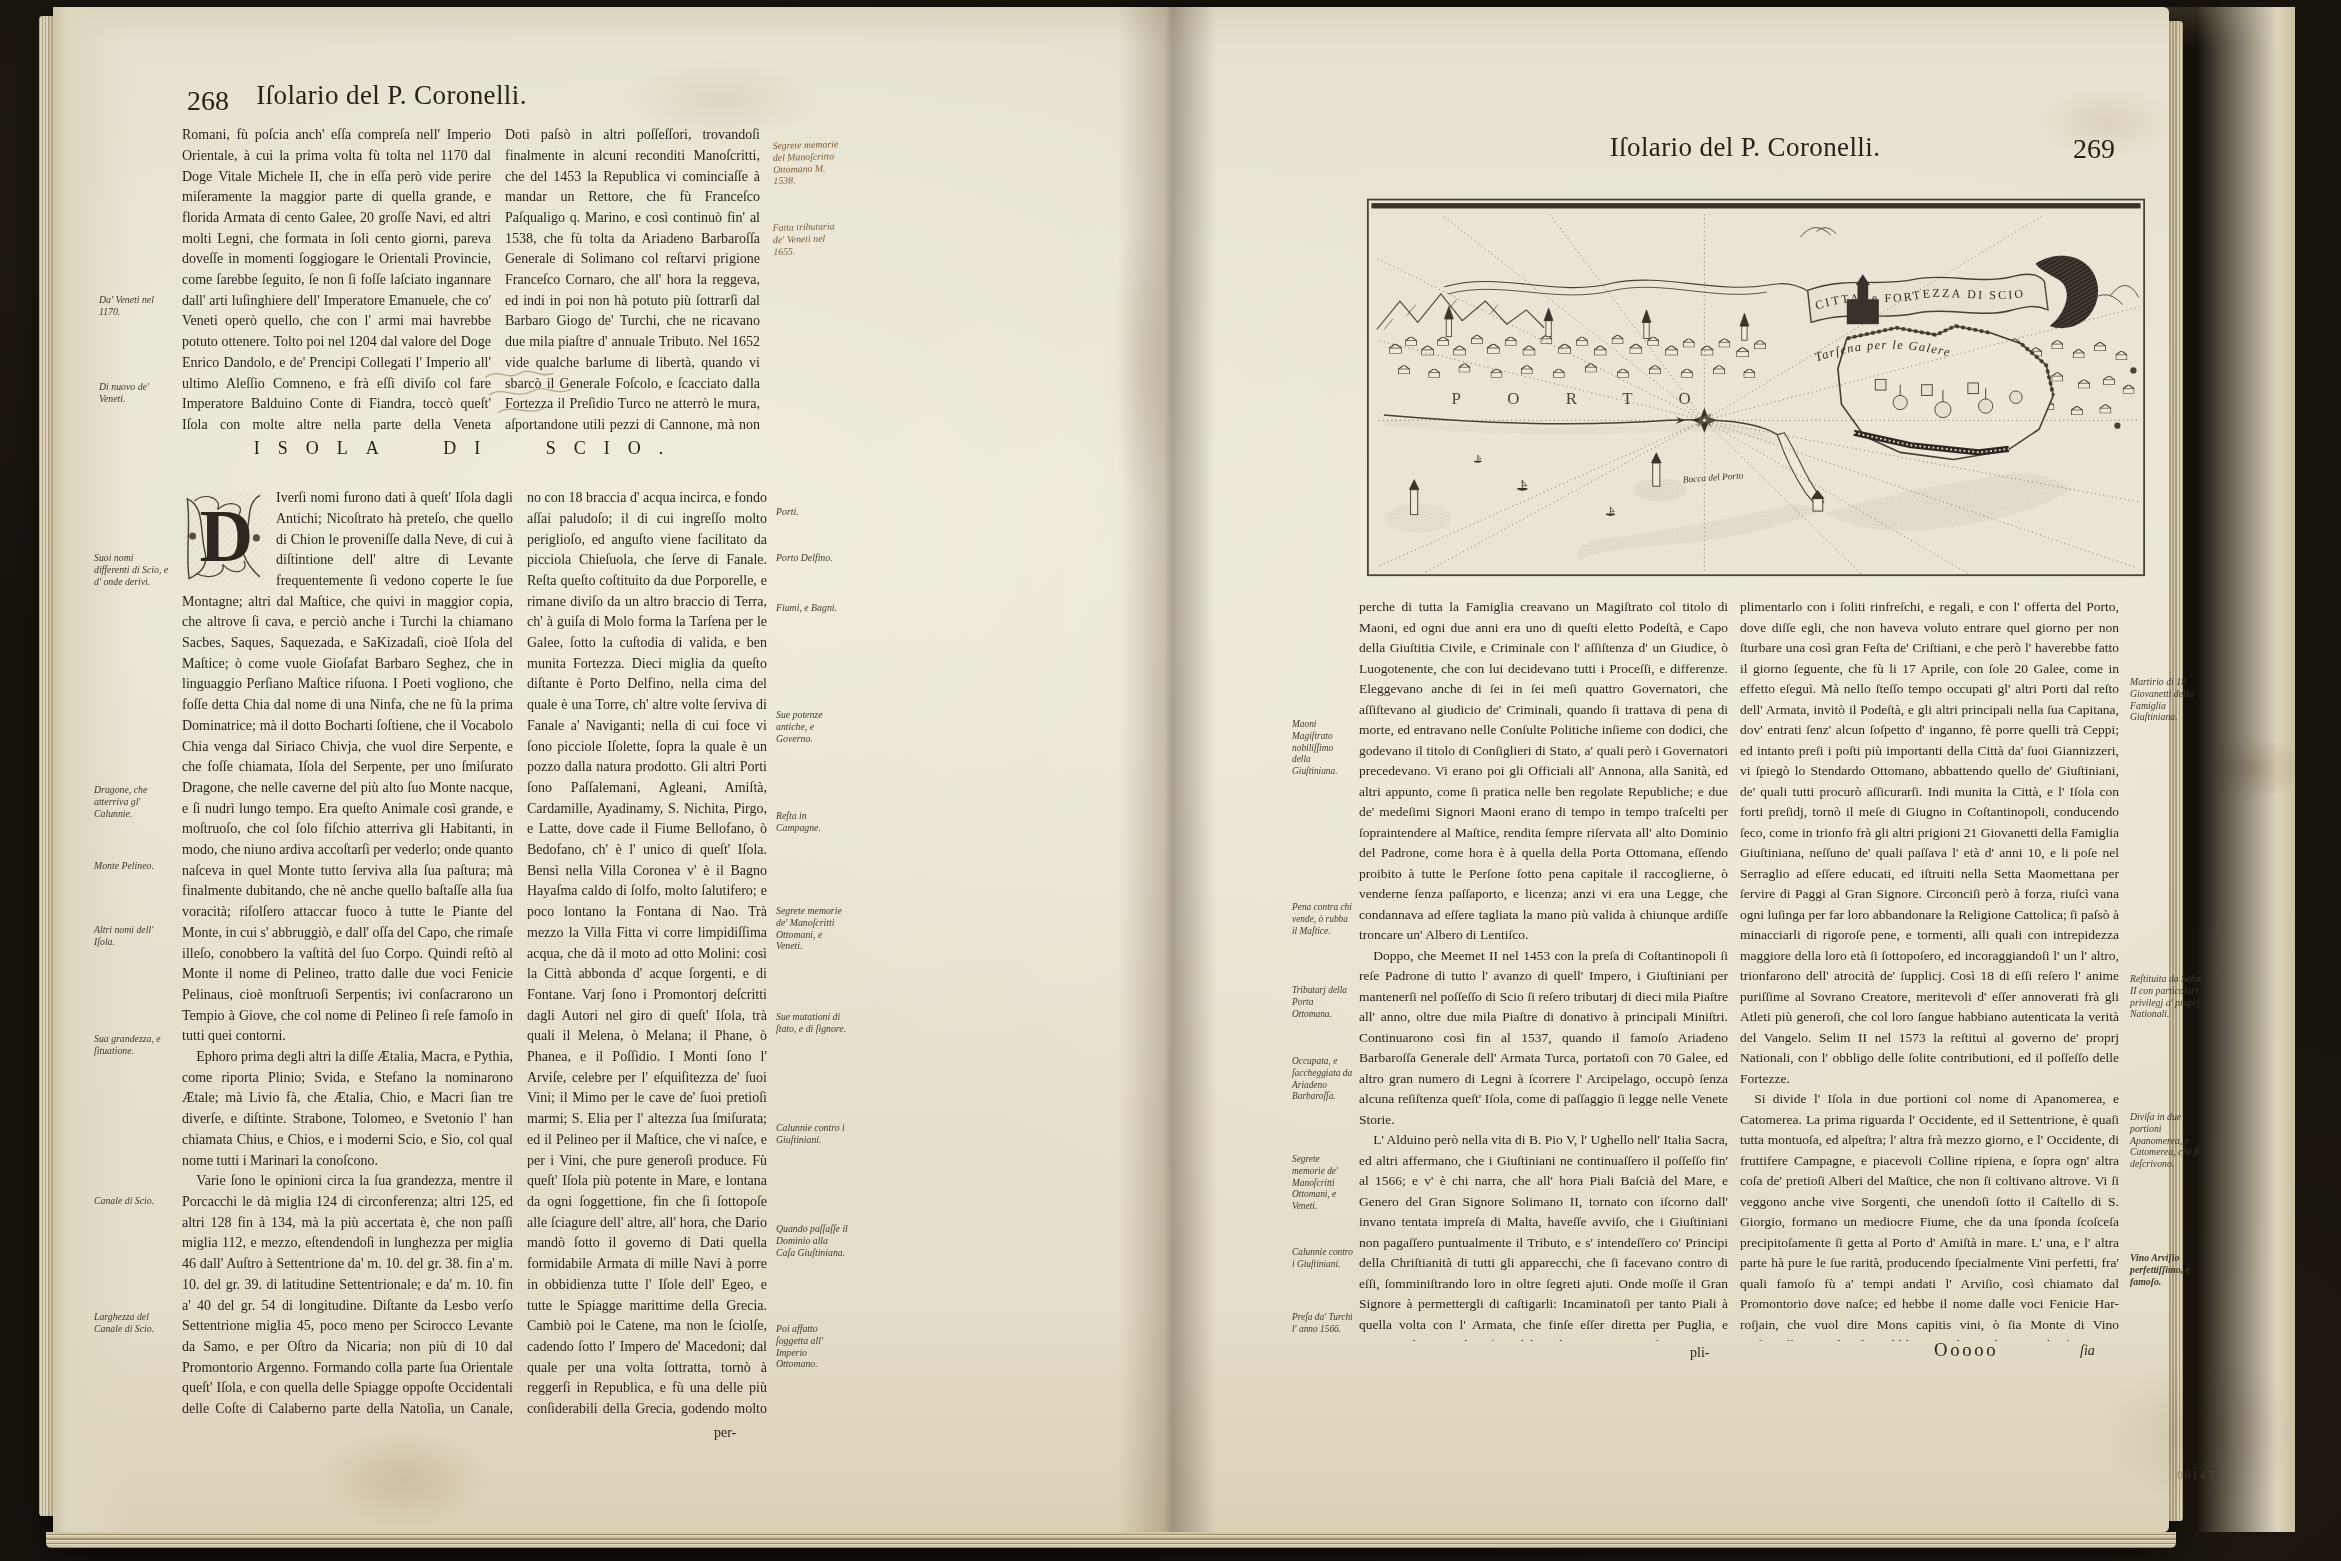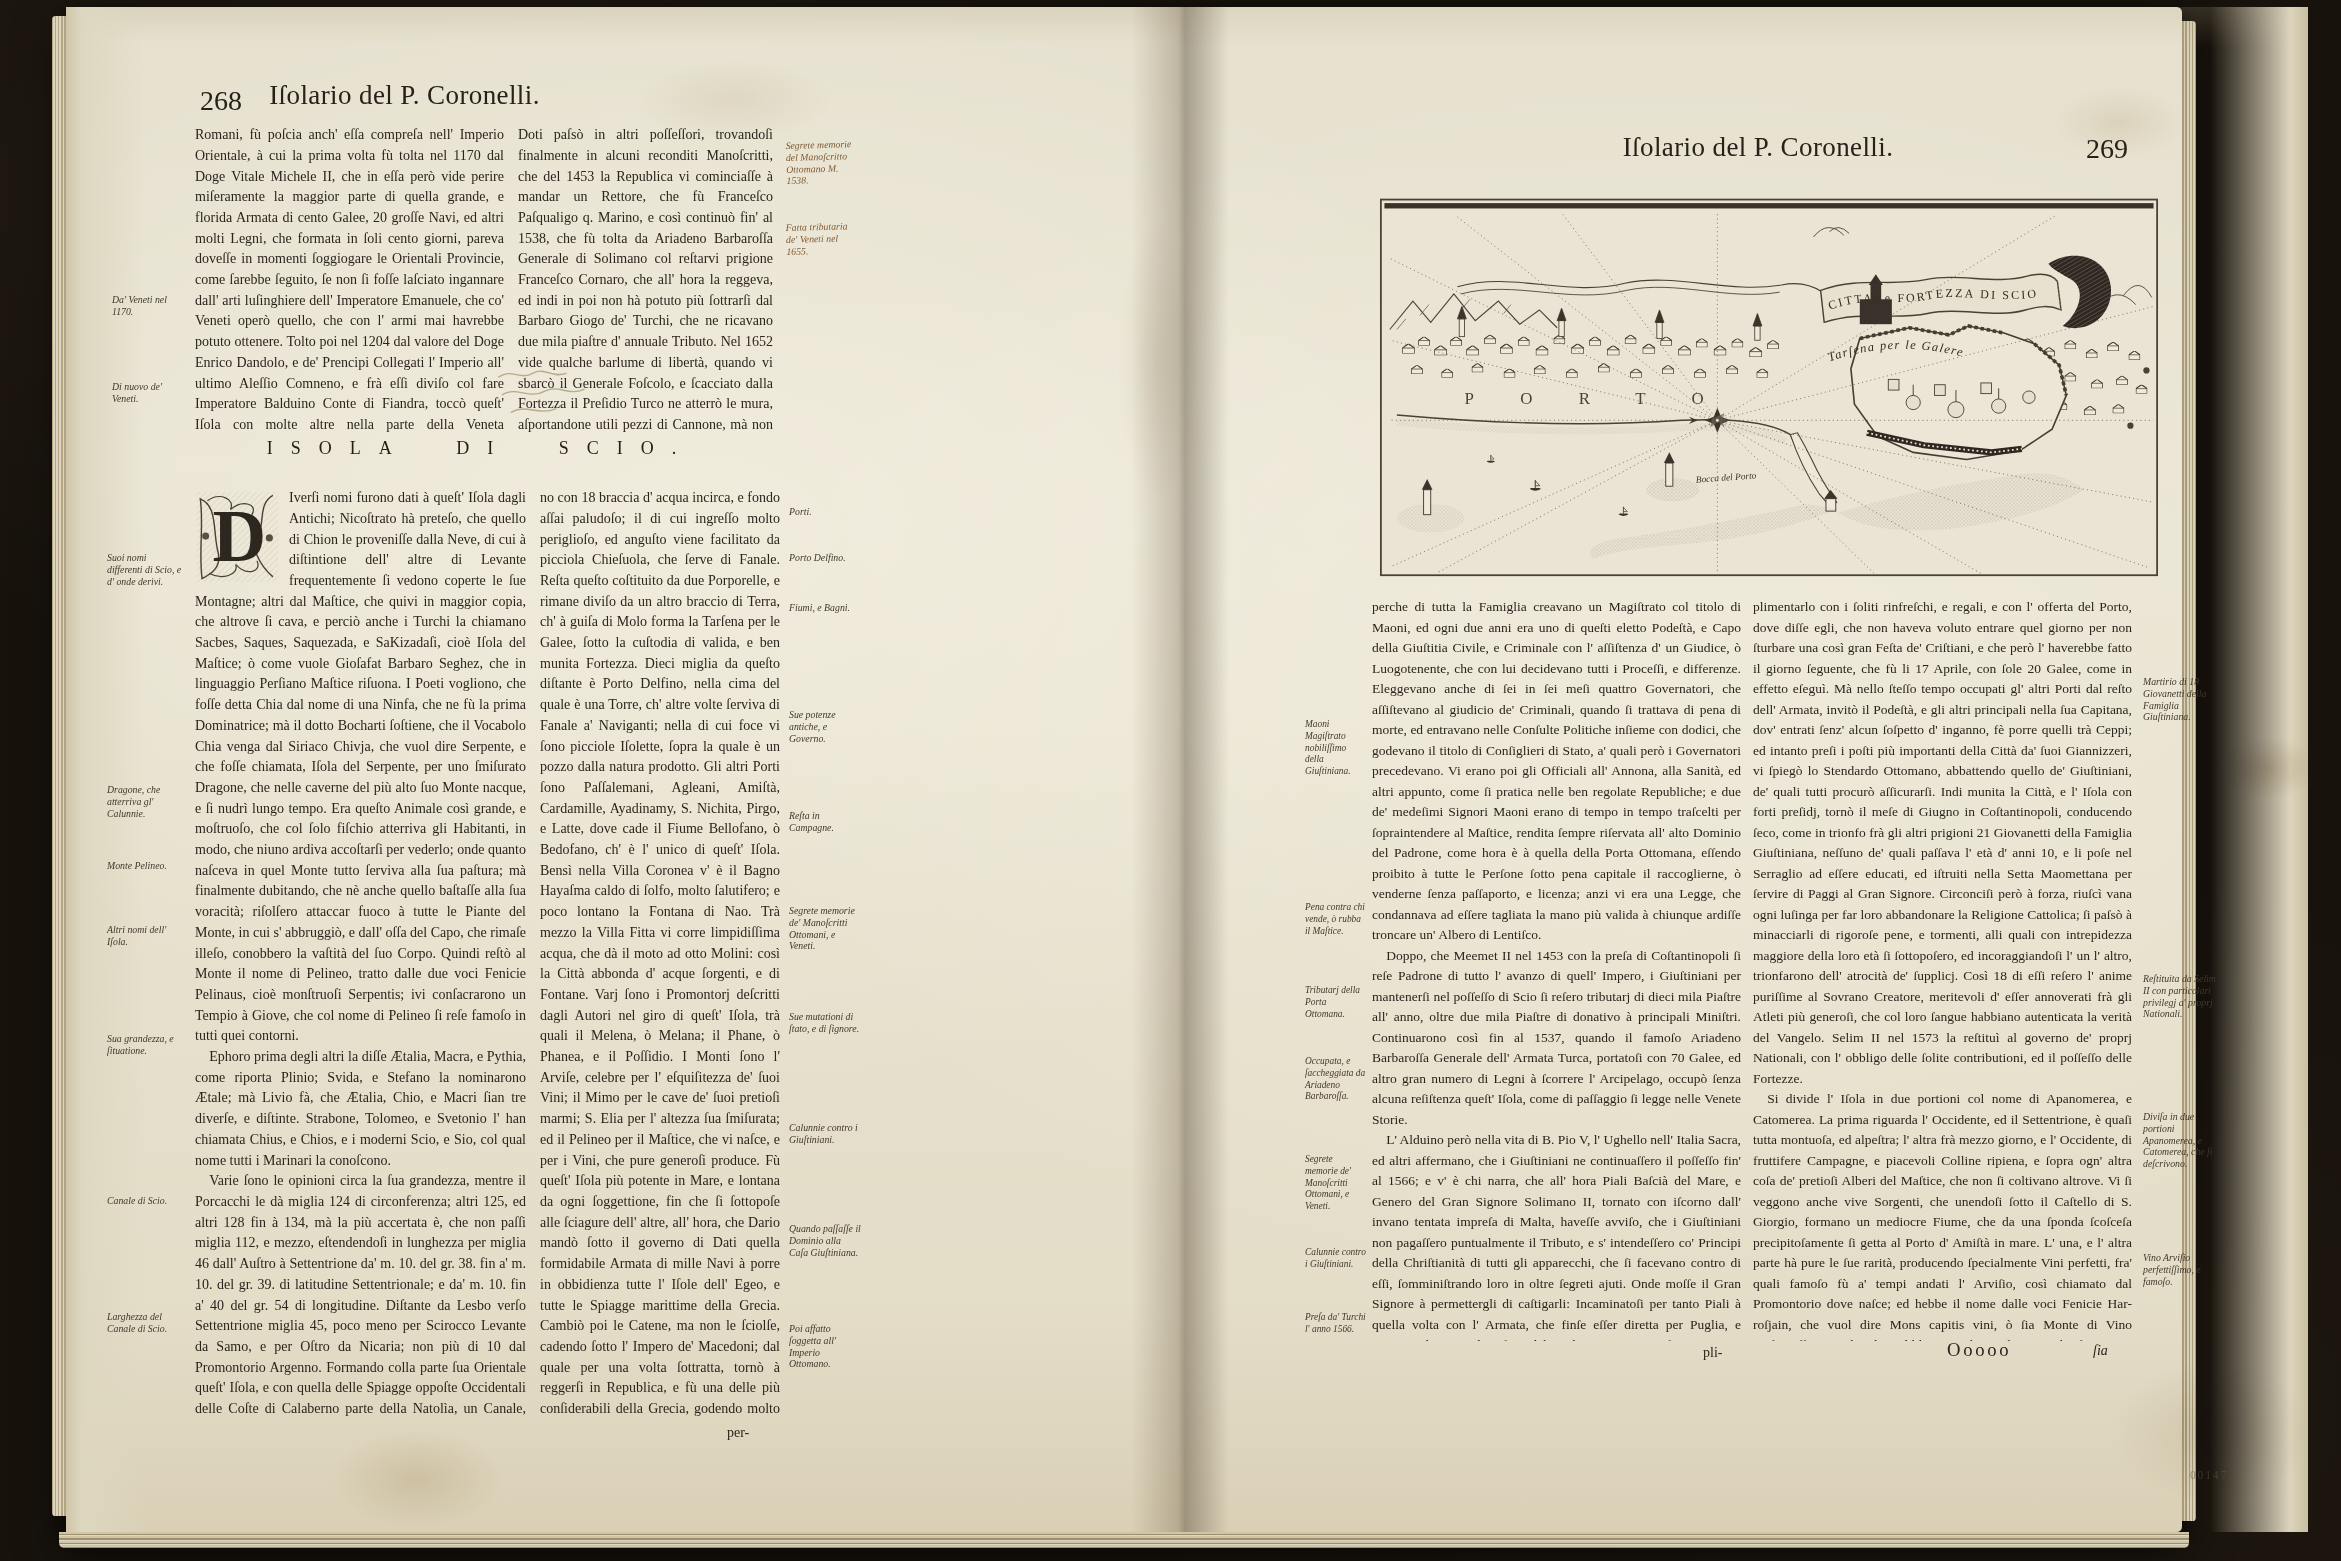--- a/index.html
+++ b/index.html
@@ -6,21 +6,21 @@
   html,body { width:2342px; height:1561px; overflow:hidden; }
   body {
     position:relative;
     font-family:"Liberation Serif", serif;
     background:
       radial-gradient(1425px 801px at 18% 12%, rgba(70,58,40,.25), transparent 60%),
       radial-gradient(1603px 890px at 85% 90%, rgba(60,48,32,.2), transparent 60%),
       #17120c;
   }
   .book {
-    position:absolute; left:66px; top:7.1px; width:2116px; height:1525px;
+    position:absolute; left:53px; top:7.1px; width:2116px; height:1525px;
     background:
       radial-gradient(1247px 801px at 30% 35%, rgba(255,252,240,.35), transparent 70%),
       radial-gradient(1336px 890px at 75% 45%, rgba(255,252,240,.3), transparent 70%),
       linear-gradient(to bottom, #e6e1cf, #e9e4d3 30%, #e4ddc8 85%, #d9d0b6);
     border-radius:5.3px;
     box-shadow: 0 19.6px 49px rgba(0,0,0,.75), 0 3.6px 10.7px rgba(0,0,0,.5);
   }
   .page { position:absolute; top:0; height:100%; }
   .page-left  { left:0; width:1113px;
     background: linear-gradient(to right, #cfc5a9 0, #ded7c0 16px, rgba(255,255,255,0) 80px),
@@ -377,21 +377,21 @@
     <div class="mnote" style="left:126px; top:895px; width:61px; font-size:9.4px;">Pena contra chi vende, ò rubba il Maſtice.</div>
     <div class="mnote" style="left:126px; top:978px; width:61px; font-size:9.4px;">Tributarj della Porta Ottomana.</div>
     <div class="mnote" style="left:126px; top:1049px; width:61px; font-size:9.4px;">Occupata, e ſaccheggiata da Ariadeno Barbaroſſa.</div>
     <div class="mnote" style="left:126px; top:1147px; width:61px; font-size:9.4px;">Segrete memorie de' Manoſcritti Ottomani, e Veneti.</div>
     <div class="mnote" style="left:126px; top:1240px; width:61px; font-size:9.4px;">Calunnie contro i Giuſtiniani.</div>
     <div class="mnote" style="left:126px; top:1305px; width:61px; font-size:9.4px;">Preſa da' Turchi l' anno 1566.</div>
 
     <div class="mnote mn-r" style="left:964px; top:623px;margin-top:46px;">Martirio di 18 Giovanetti della Famiglia Giuſtiniana.</div>
     <div class="mnote mn-r" style="left:964px; top:966px;">Reſtituita da Selim II con particolari privilegj a' proprj Nationali.</div>
     <div class="mnote mn-r" style="left:964px; top:1104px;">Diviſa in due portioni Apanomerea, e Catomerea, che ſi deſcrivono.</div>
-    <div class="mnote mn-r" style="left:964px; top:1245px;">Vino Arviſio perfettiſſimo, e famoſo.</div>
+    <div class="mnote mn-r" style="left:964px; top:1245px;font-weight:bold;">Vino Arviſio perfettiſſimo, e famoſo.</div>
 
     <div class="stamp" style="left:1011px; top:1462px;">00147</div>
   </div>
 
   <div class="gutter"></div>
 
   <div class="stain" style="left:267px; top:1423px; width:169px; height:98px; background:radial-gradient(closest-side, rgba(150,110,55,.16), transparent);"></div>
   <div class="stain" style="left:2153px; top:730px; width:98px; height:62px; background:radial-gradient(closest-side, rgba(140,100,50,.22), transparent);"></div>
   <div class="stain" style="left:1986px; top:80px; width:134px; height:71px; background:radial-gradient(closest-side, rgba(150,115,60,.12), transparent);"></div>
   <div class="stain" style="left:570px; top:53px; width:196px; height:80px; background:radial-gradient(closest-side, rgba(150,120,70,.1), transparent);"></div>

